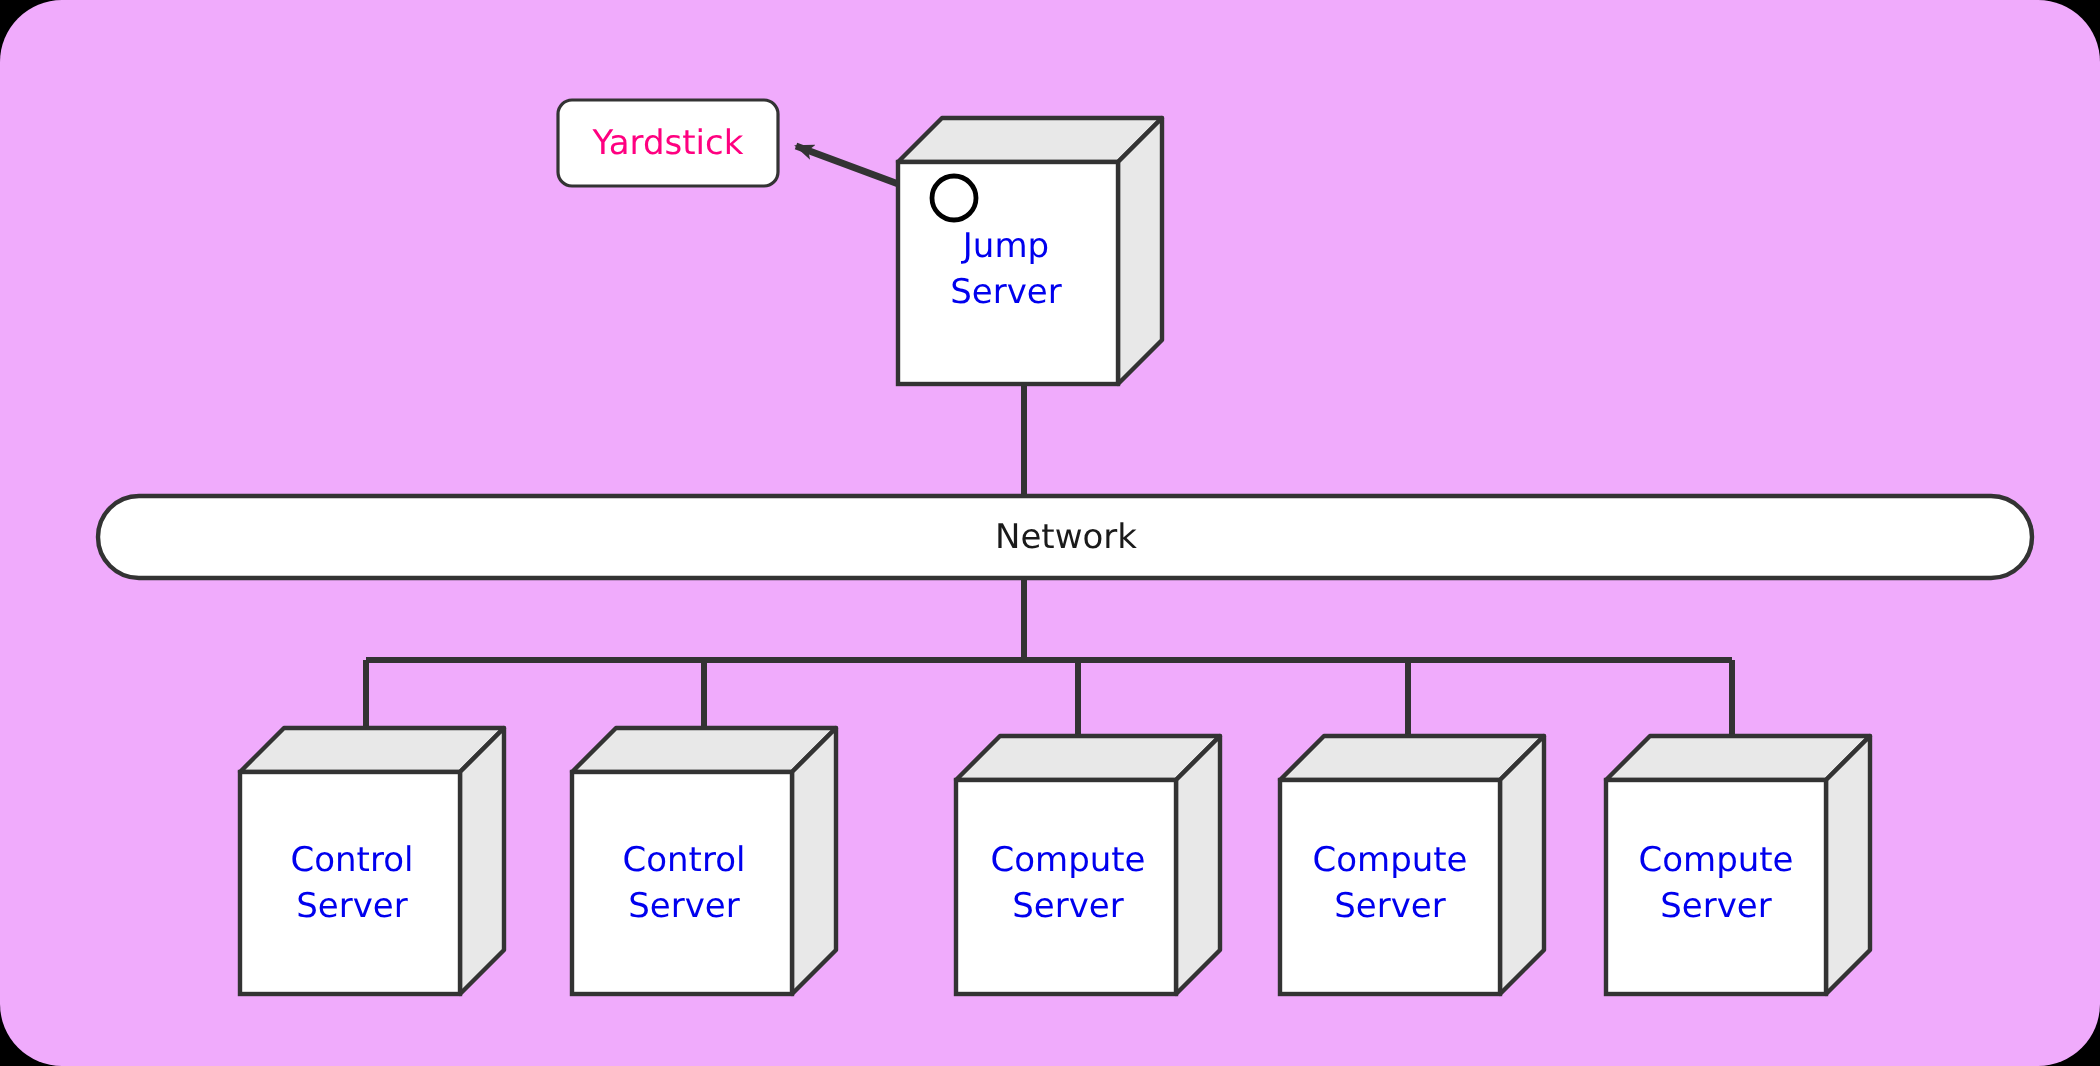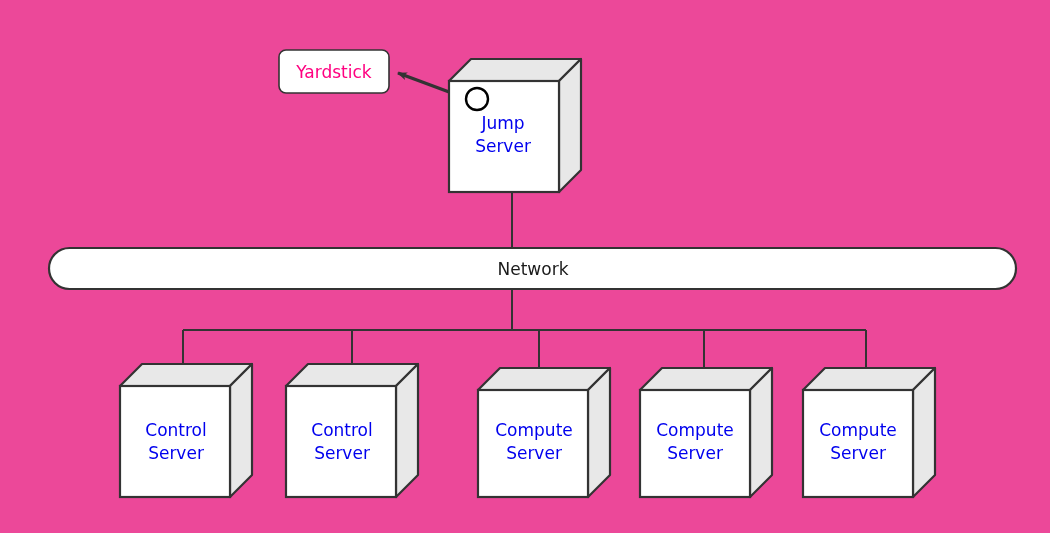--- a/index.html
+++ b/index.html
@@ -10,21 +10,22 @@
   body {
     width: 1050px;
     height: 533px;
     font-family: "DejaVu Sans", sans-serif;
     overflow: hidden;
   }
   #diagram-root {
     position: relative;
     width: 1050px;
     height: 533px;
-    background: #ec4899;
+    background: #f0abfc;
+    border-radius: 31px;
   }
   svg.layer {
     position: absolute;
     left: 0;
     top: 0;
     width: 1050px;
     height: 533px;
   }
   .node-label {
     fill: #0000ee;

